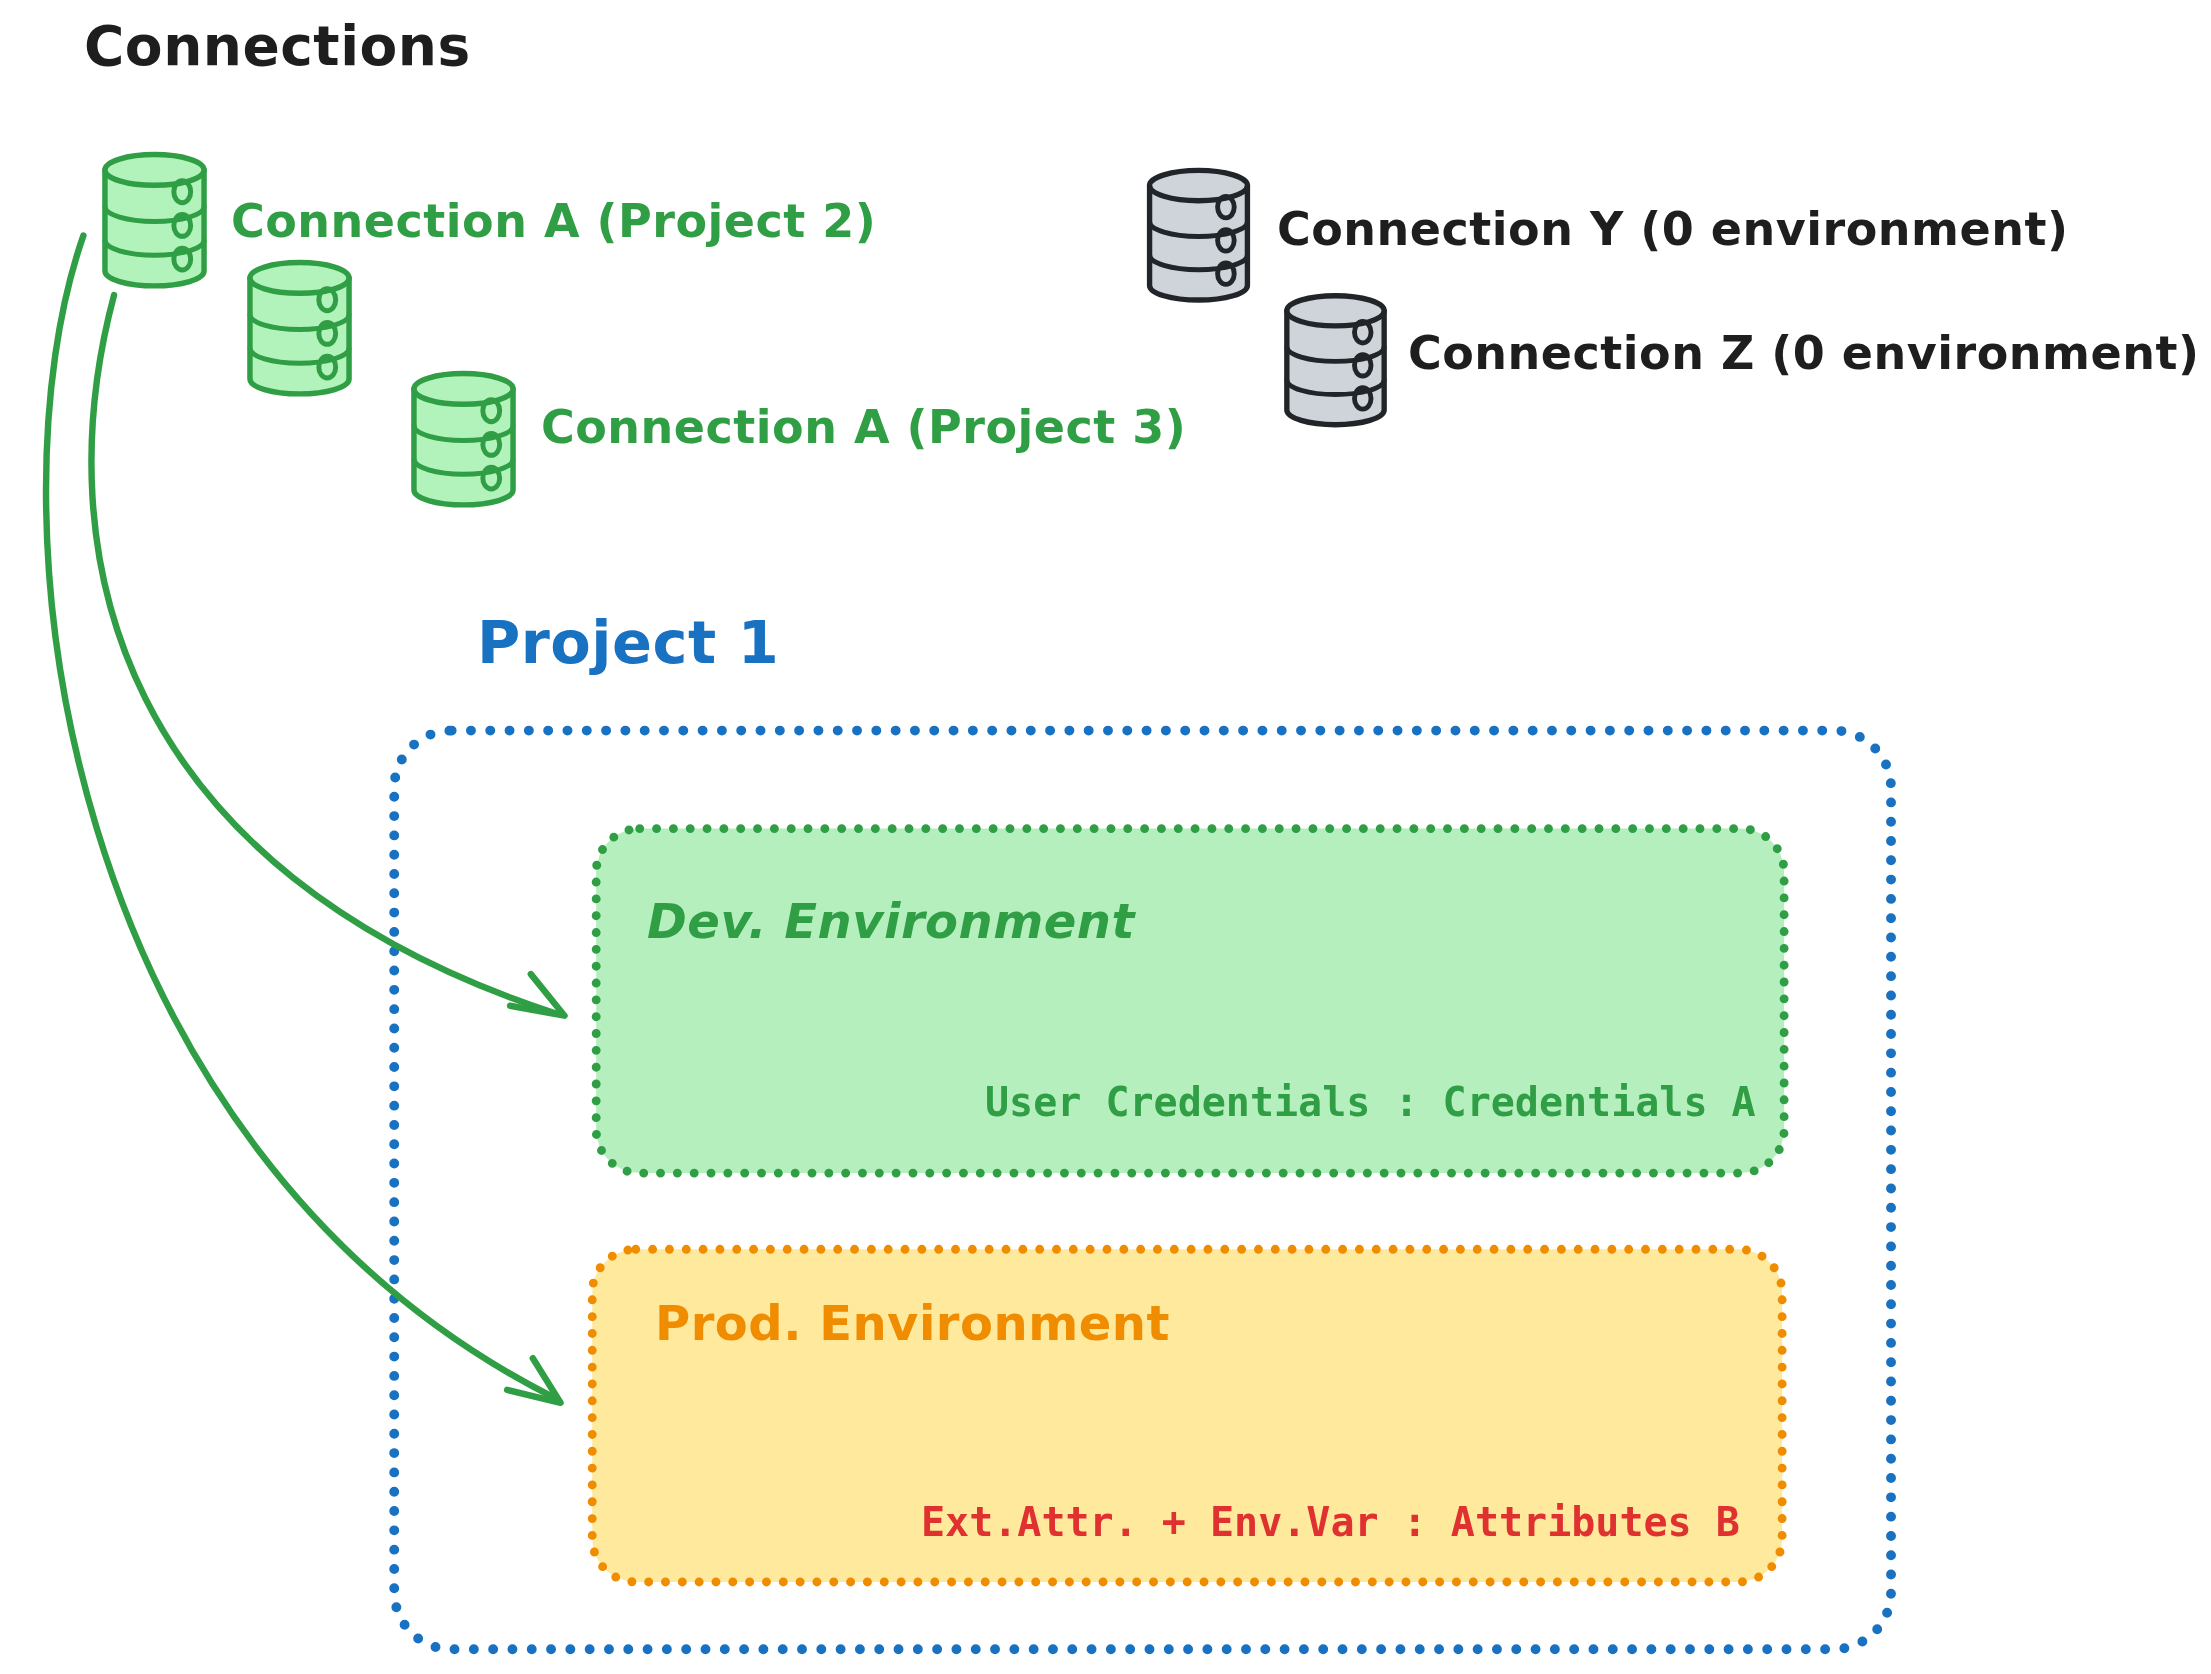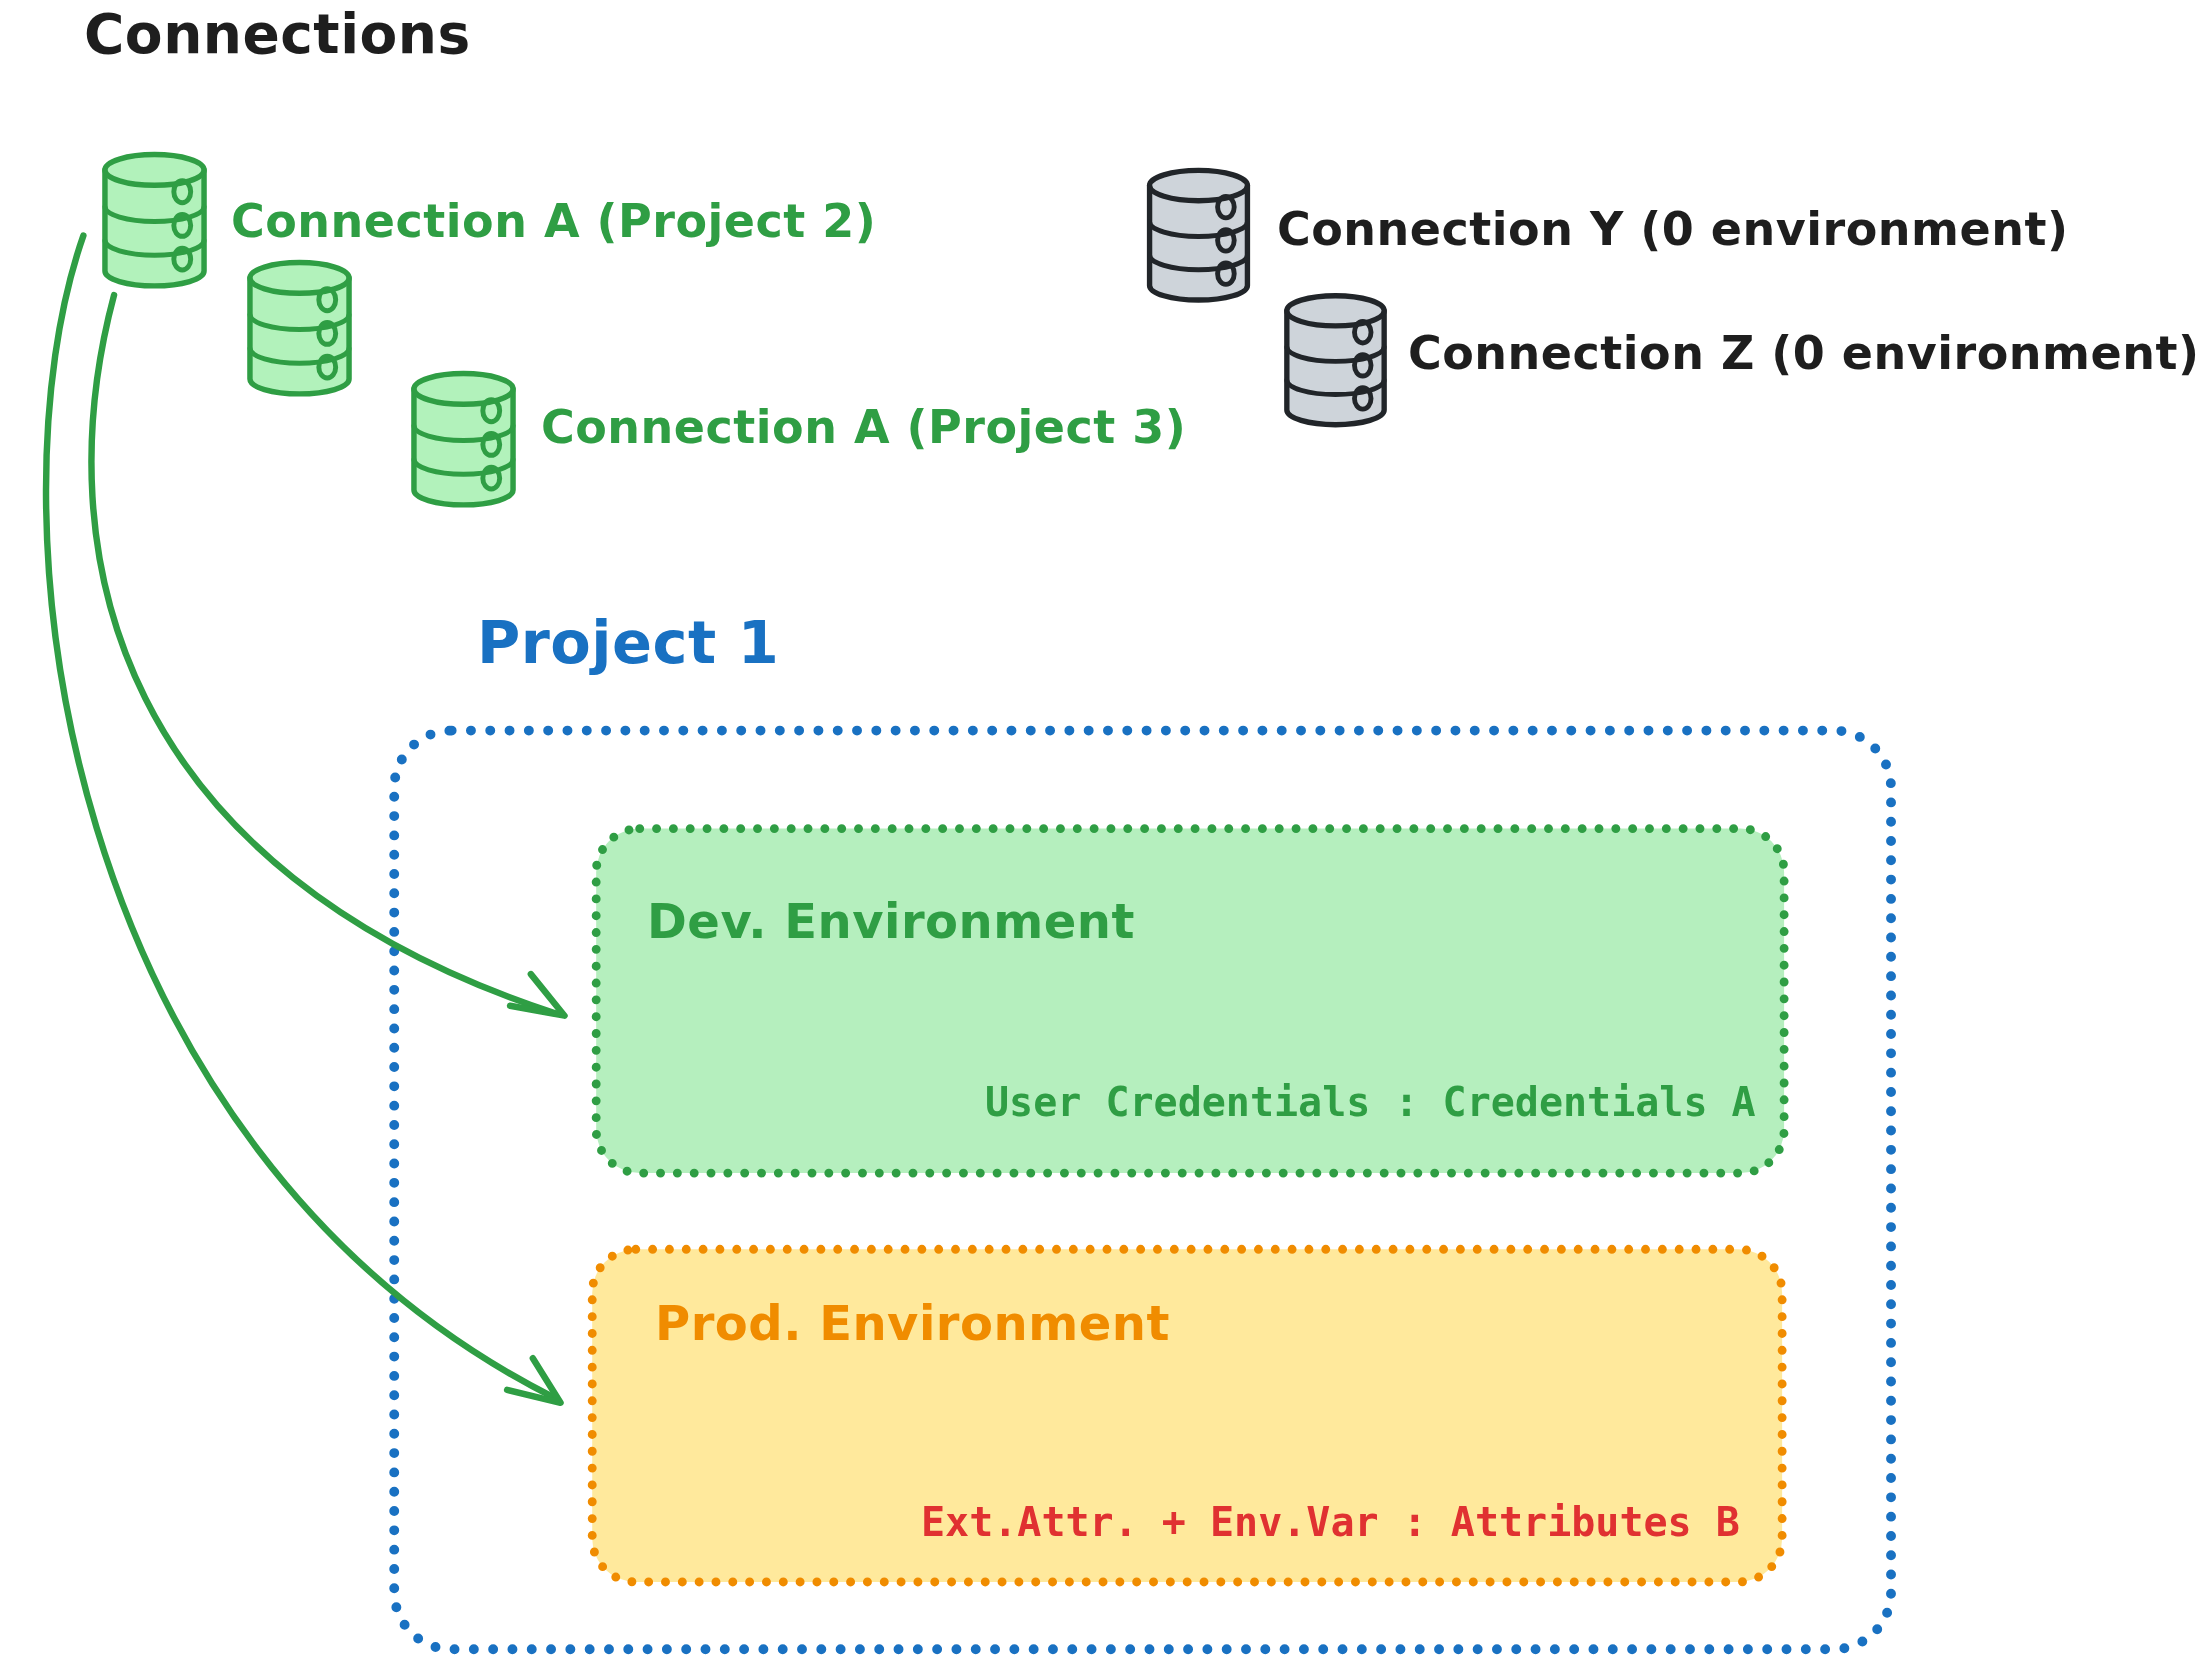--- a/index.html
+++ b/index.html
@@ -15,30 +15,30 @@
     font-family:"DejaVu Sans", sans-serif;
     font-weight:600;
     letter-spacing:0.5px;
     white-space:nowrap;
   }
   .mono{
     font-family:"DejaVu Sans Mono", monospace;
     font-weight:700;
     white-space:nowrap;
   }
-  .page-title{left:84px;top:2px;font-size:55px;font-weight:700;color:#1e1e1e;}
+  .page-title{left:84px;top:14px;font-size:55px;font-weight:700;color:#1e1e1e;}
   .green-label{font-size:46px;color:#2f9e44;}
   .black-label{font-size:46px;color:#1e1e1e;}
   .lbl-a1{left:231px;top:194px;}
   .lbl-a2{left:386px;top:304px;}
   .lbl-a3{left:541px;top:400px;}
   .lbl-y{left:1277px;top:202px;text-align:right;}
   .lbl-z{left:1408px;top:326px;}
   .project-title{left:477px;top:608px;font-size:59px;font-weight:700;color:#1971c2;}
-  .env-title-dev{left:647px;top:893px;font-size:48px;color:#2f9e44;}
+  .env-title-dev{left:647px;top:893px;font-size:48px;color:#2f9e44;font-style:italic;}
   .env-title-prod{left:655px;top:1295px;font-size:48px;color:#f08c00;}
   .dev-cred{left:985px;top:1079px;font-size:40px;color:#2f9e44;}
   .prod-line1{left:921px;top:1445px;font-size:40px;color:#e03131;}
   .prod-line2{left:921px;top:1499px;font-size:40px;color:#e03131;}
   svg.layer{left:0;top:0;width:2212px;height:1674px;}
   svg.db{overflow:visible;}
 </style>
 </head>
 <body>
 

